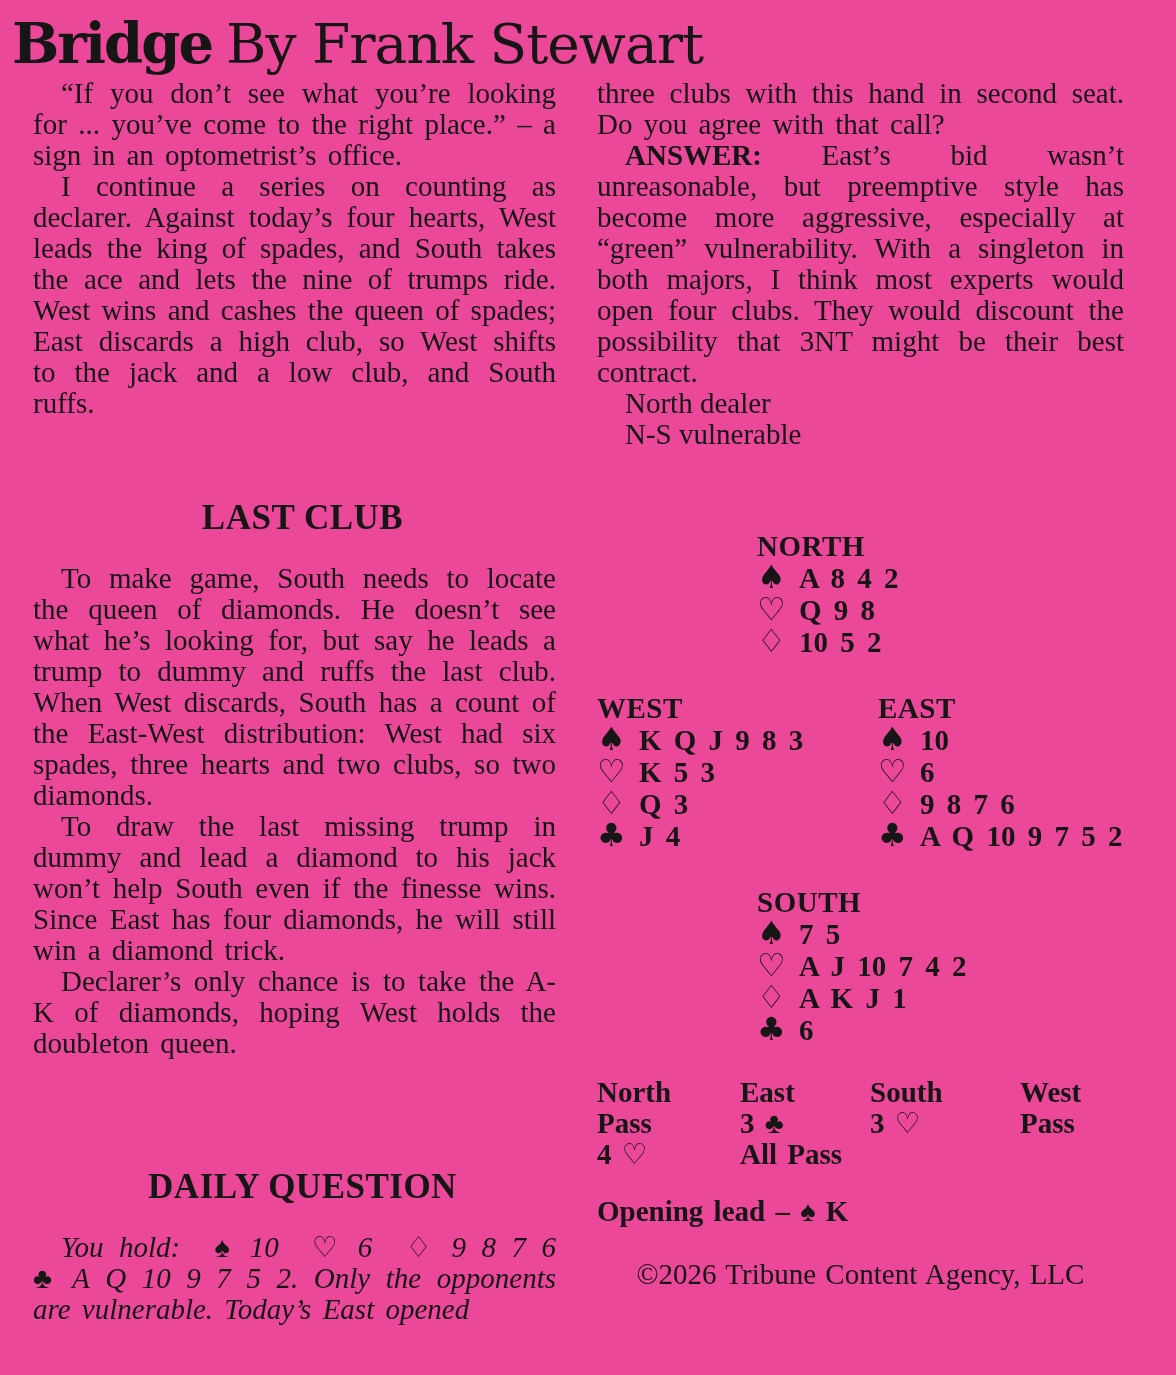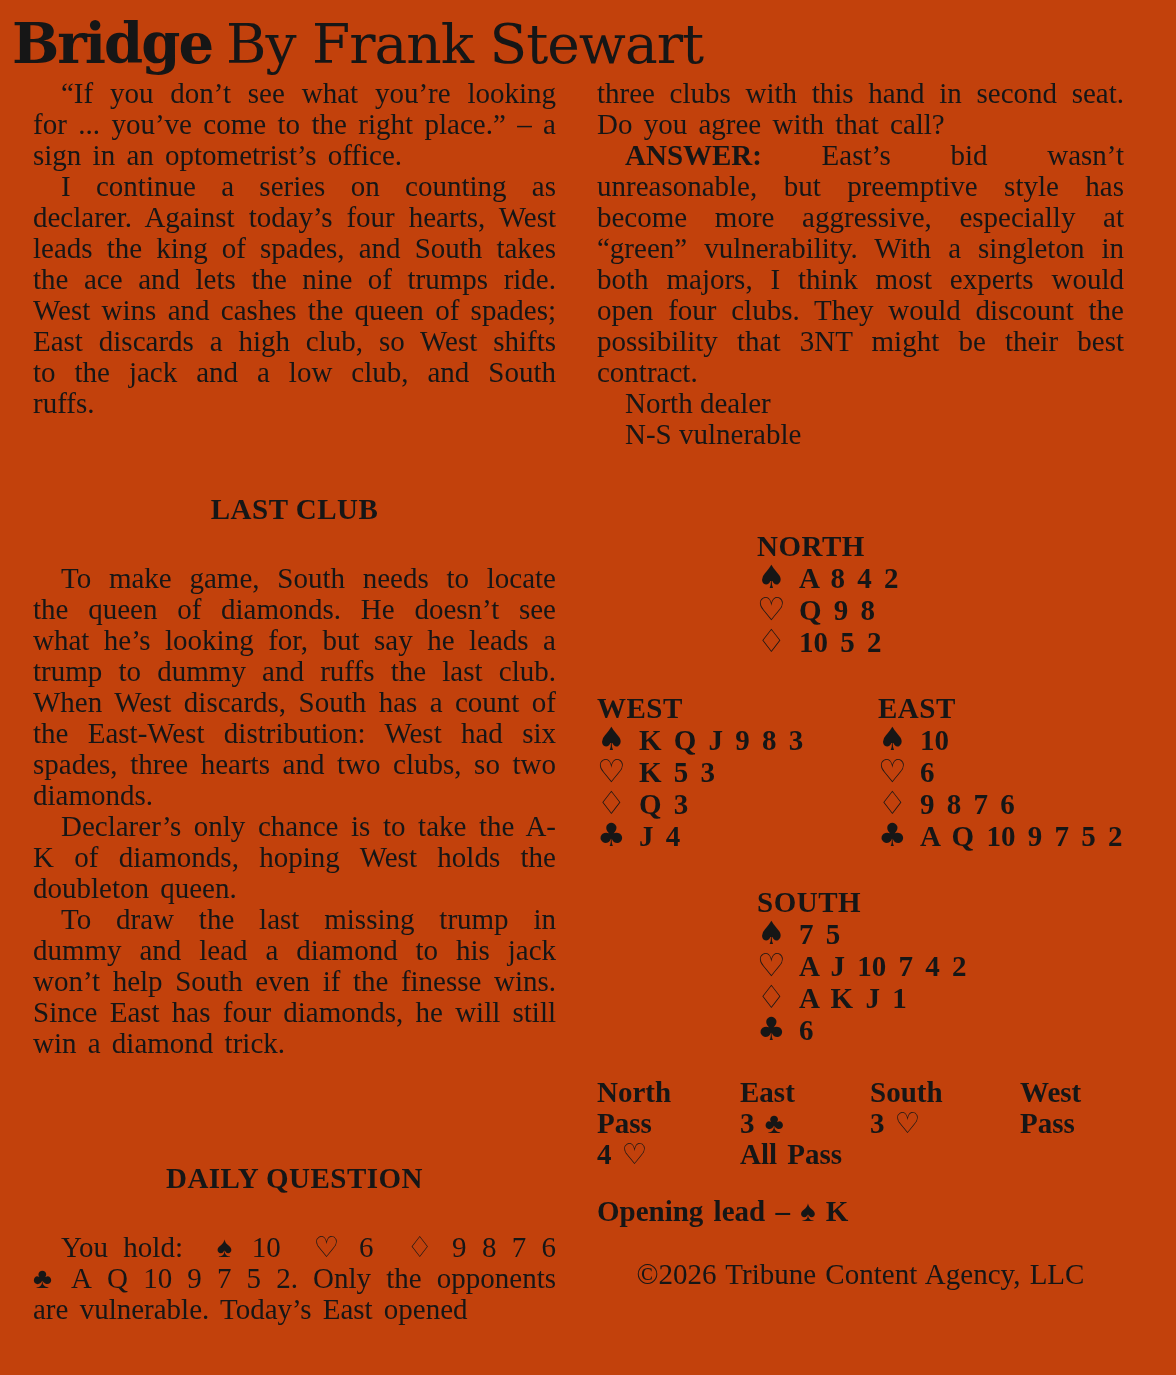--- a/index.html
+++ b/index.html
@@ -1,40 +1,40 @@
 <!DOCTYPE html>
 <html><head>
 <meta charset="utf-8">
 <style>
   html,body{margin:0;padding:0;background:#fff;}
   body{width:1176px;height:1375px;overflow:hidden;
        font-family:"Liberation Serif","DejaVu Sans",serif;color:#161616;}
-  .page{position:relative;width:1176px;height:1375px;background:#c2410c;}
+  .page{position:relative;width:1176px;height:1375px;background:#ec4899;}
 
   
   .masthead{position:absolute;left:12px;top:14px;line-height:58px;white-space:nowrap;
             font-family:"DejaVu Serif","Liberation Serif",serif;}
   .title-bold{font-weight:bold;font-size:56px;letter-spacing:-2px;}
   .title-rest{font-weight:normal;font-size:55px;letter-spacing:-1px;margin-left:14px;}
 
   
   .col{position:absolute;top:78px;font-size:29px;line-height:31px;}
   .col-left{left:33px;width:523px;height:1260px;}
   .col-right{left:597px;width:527px;height:1260px;}
 
   .body-p{margin:0;text-align:justify;text-indent:28px;word-spacing:4px;}
   .no-indent{text-indent:0;}
   .b{font-weight:bold;}
 
-  .sub-head{position:absolute;left:0;width:100%;margin:0;text-align:center;
-            font-size:29px;font-weight:bold;line-height:31px;letter-spacing:.5px;}
+  .sub-head{position:absolute;left:0;width:100%;margin:8px;text-align:center;
+            font-size:35px;font-weight:bold;line-height:31px;letter-spacing:.5px;}
   .h-last-club{top:416px;}
   .h-daily-question{top:1085px;}
   .sec-b{position:absolute;top:485px;left:0;width:523px;}
-  .sec-c{position:absolute;top:1154px;left:0;width:523px;}
+  .sec-c{position:absolute;top:1154px;left:0;width:523px;font-style:italic;}
 
   .plain-line{margin:0;text-indent:28px;}
 
   
   .deal-wrap{position:absolute;top:453px;left:0;width:527px;}
   .hand{font-weight:bold;}
   .hand-label{font-weight:bold;letter-spacing:.5px;line-height:31px;}
   .hand-center{margin-left:160px;}
   .we-row{position:relative;margin-top:35px;height:155px;}
   .hand-west{position:absolute;left:0;top:0;}
@@ -63,22 +63,22 @@
   <section class="col col-left">
     <div>
       <p class="body-p">“If you don’t see what you’re looking for ... you’ve come to the right place.” – a sign in an optometrist’s office.</p>
       <p class="body-p">I continue a series on counting as declarer. Against today’s four hearts, West leads the king of spades, and South takes the ace and lets the nine of trumps ride. West wins and cashes the queen of spades; East discards a high club, so West shifts to the jack and a low club, and South ruffs.</p>
     </div>
 
     <h2 class="sub-head h-last-club">LAST CLUB</h2>
 
     <div class="sec-b">
       <p class="body-p">To make game, South needs to locate the queen of diamonds. He doesn’t see what he’s looking for, but say he leads a trump to dummy and ruffs the last club. When West discards, South has a count of the East-West distribution: West had six spades, three hearts and two clubs, so two diamonds.</p>
+      <p class="body-p">To draw the last missing trump in dummy and lead a diamond to his jack won’t help South even if the finesse wins. Since East has four diamonds, he will still win a diamond trick.</p>
       <p class="body-p">Declarer’s only chance is to take the A-K of diamonds, hoping West holds the doubleton queen.</p>
-      <p class="body-p">To draw the last missing trump in dummy and lead a diamond to his jack won’t help South even if the finesse wins. Since East has four diamonds, he will still win a diamond trick.</p>
     </div>
 
     <h2 class="sub-head h-daily-question">DAILY QUESTION</h2>
 
     <div class="sec-c">
       <p class="body-p"><span>You hold: </span><span> ♠&nbsp;10</span><span> ♡&nbsp;6</span><span> ♢&nbsp;9&nbsp;8&nbsp;7&nbsp;6</span><span> ♣&nbsp;A&nbsp;Q&nbsp;10&nbsp;9&nbsp;7&nbsp;5&nbsp;2.</span><span> Only the opponents are vulnerable. Today’s East opened</span></p>
     </div>
   </section>
 
   <section class="col col-right">

